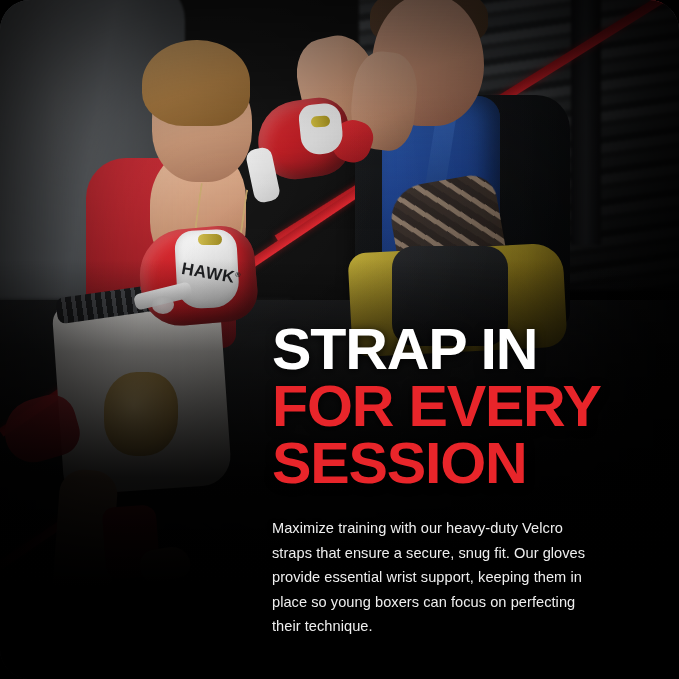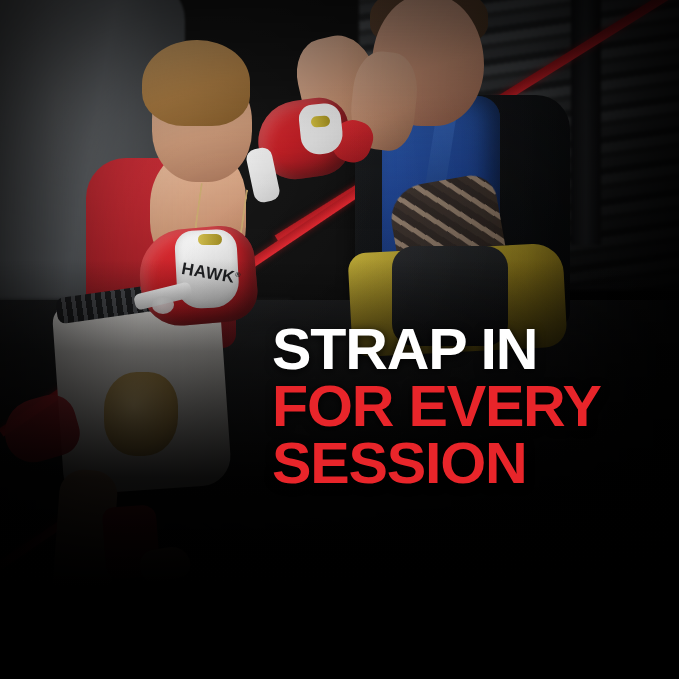--- a/index.html
+++ b/index.html
@@ -7,20 +7,21 @@
     padding: 0;
     background: #000;
   }
   #banner {
     position: relative;
     width: 679px;
     height: 679px;
     overflow: hidden;
     background: #0a0a0a;
     font-family: "Liberation Sans", sans-serif;
+    border-radius: 30px;
     -webkit-font-smoothing: antialiased;
   }
 
   
   .scene { position: absolute; inset: 0; overflow: hidden; }
 
   
   .bag-left {
     position: absolute; left: -30px; top: -20px;
     width: 215px; height: 420px;
@@ -408,15 +409,16 @@
     <div class="scrim-right"></div>
     <div class="scrim"></div>
   </div>
 
   <div class="copy">
     <h1 class="headline">
       <span class="hl-white">STRAP IN</span>
       <span class="hl-red">FOR EVERY</span>
       <span class="hl-red">SESSION</span>
     </h1>
+    <p class="body-copy">Maximize training with our heavy-duty Velcro straps that ensure a secure, snug fit. Our gloves provide essential wrist support, keeping them in place so young boxers can focus on perfecting their technique.</p>
   </div>
 
 </div>
 
 </body></html>

